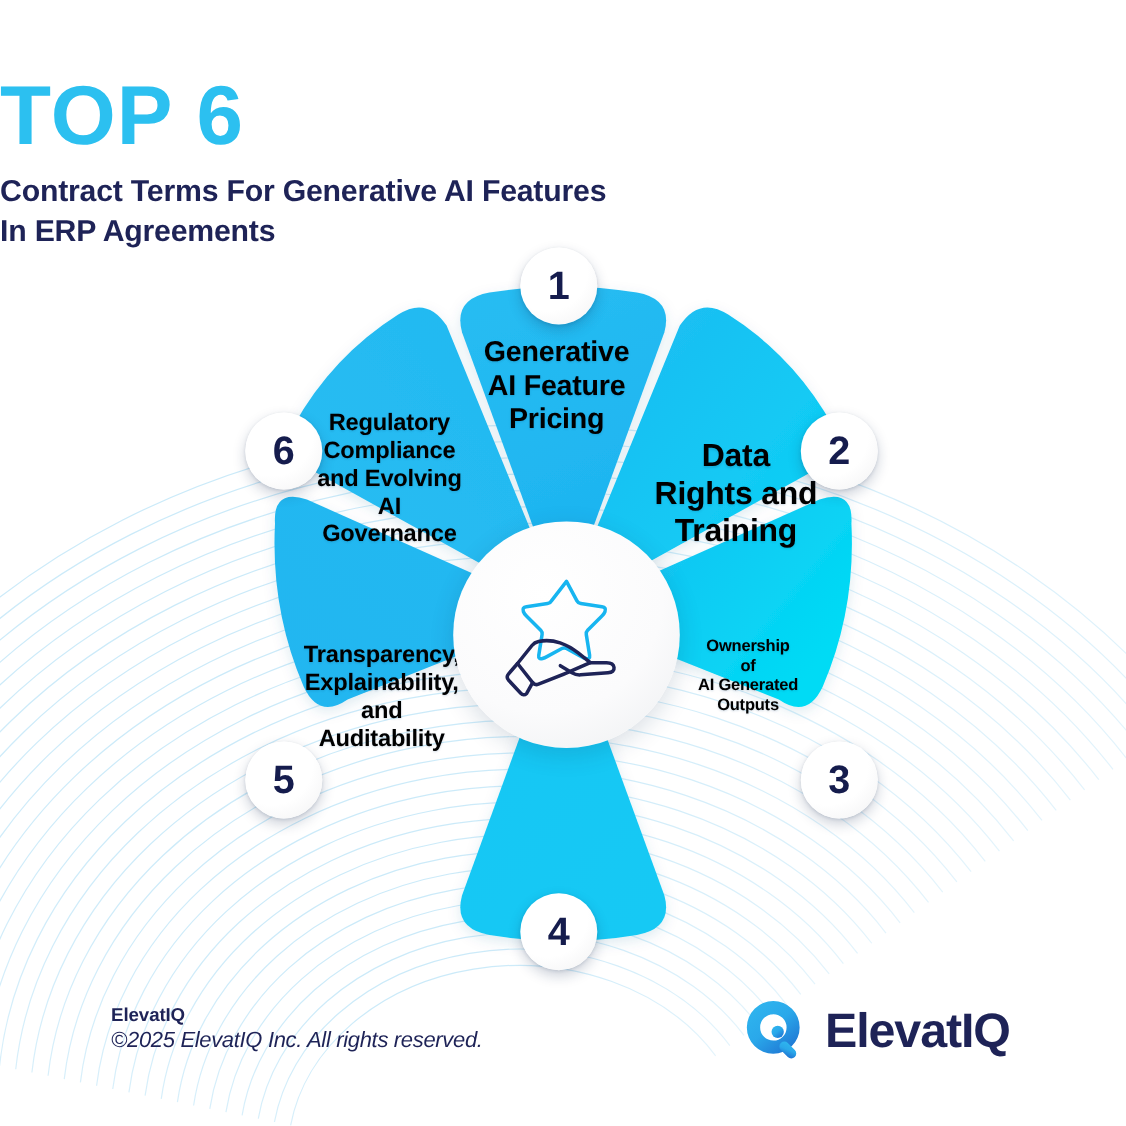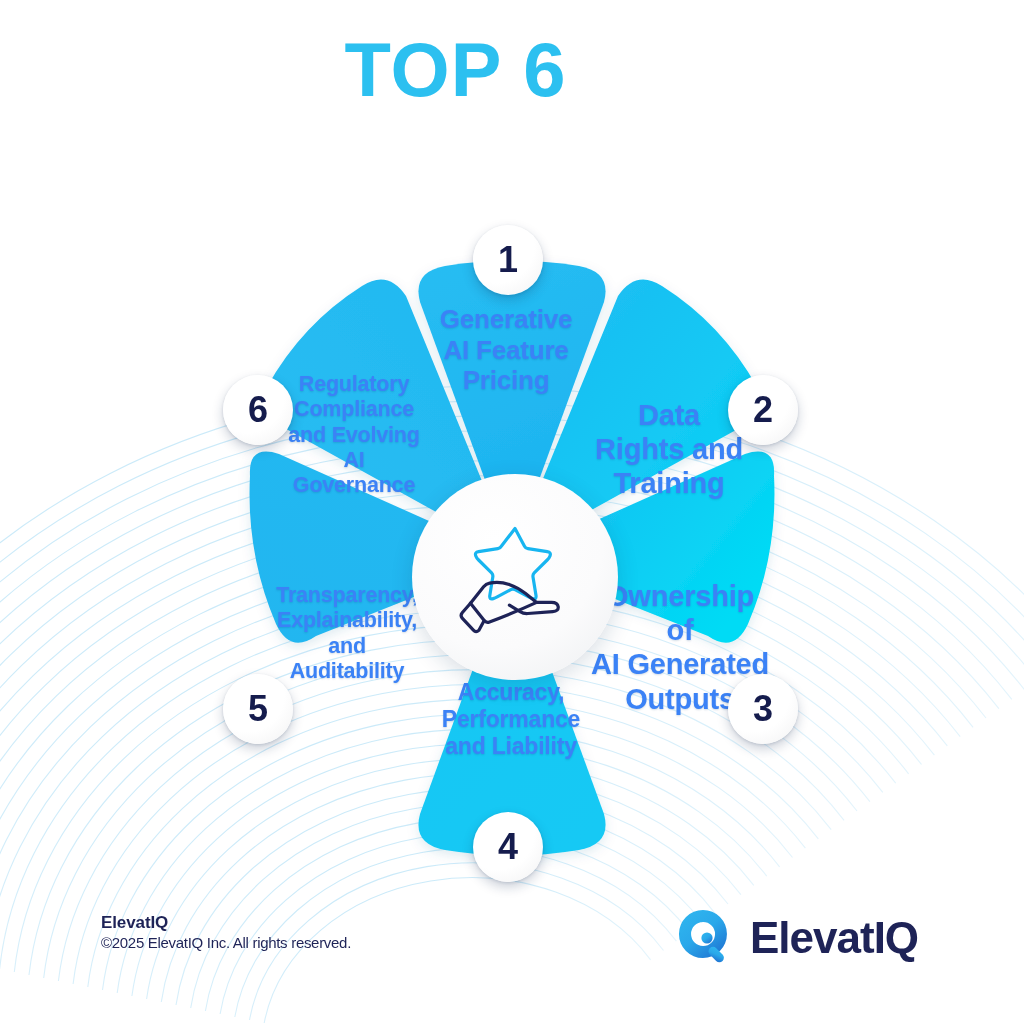--- a/index.html
+++ b/index.html
@@ -11,48 +11,48 @@
     overflow:hidden;
   }
 
   
   #bg-swirl {
     position:absolute; inset:0; width:1024px; height:1024px;
     pointer-events:none; z-index:0;
   }
 
   
-  .header { position:absolute; top:0; left:0; width:911px; z-index:3; text-align:center; padding-top:32px; }
+  .header { position:absolute; top:0; left:0; width:911px; z-index:3; text-align:left; padding-top:68px; }
   .top6 {
     font-size:76px; font-weight:bold; letter-spacing:1px;
     color:#2cc0f0; line-height:1.0;
   }
   .subtitle {
     margin-top:12px;
     font-size:27.5px; font-weight:bold; color:#1e2357;
     line-height:1.32; letter-spacing:-0.2px;
   }
 
   
   .diagram { position:absolute; left:0; top:224px; width:1024px; height:668px; z-index:2; }
   #flower { position:absolute; left:0; top:0; width:1024px; height:668px; }
 
   .petal-labels { position:absolute; left:0; top:0; width:1024px; height:668px; }
   .petal-label {
     position:absolute;
-    color:#3b82f6;
+    color:#000000;
     font-weight:bold;
     text-align:center;
     line-height:1.18;
     letter-spacing:-0.2px;
     text-shadow:0 1px 2px rgba(0,60,110,.18);
   }
   .pl-1 { left:392px; top:80px;  width:228px; font-size:26px; }
   .pl-2 { left:564px; top:174px; width:210px; font-size:29px; }
-  .pl-3 { left:570px; top:355px; width:220px; font-size:29px; }
+  .pl-3 { left:570px; top:355px; width:220px; font-size:15px; }
   .pl-4 { left:400px; top:455px; width:222px; font-size:23px; }
   .pl-5 { left:238px; top:359px; width:218px; font-size:21.5px; }
   .pl-6 { left:248px; top:148px; width:212px; font-size:21.5px; }
 
   
   .badge {
     position:absolute;
     width:70px; height:70px; border-radius:50%;
     background:radial-gradient(circle at 35% 30%, #ffffff 0%, #ffffff 55%, #f1f1f2 100%);
     box-shadow:0 5px 12px rgba(20,40,80,.22), 0 1px 3px rgba(20,40,80,.14);
@@ -74,21 +74,21 @@
     background:radial-gradient(circle at 40% 32%, #ffffff 0%, #fbfbfc 58%, #eceef0 100%);
     box-shadow:0 6px 22px rgba(10,50,90,.16);
     display:flex; align-items:center; justify-content:center;
     z-index:5;
   }
   .center-hub svg { width:128px; height:124px; display:block; }
 
   
   .footer-text { position:absolute; left:101px; top:912px; z-index:4; color:#1e2357; }
   .footer-brand { font-size:17px; font-weight:bold; line-height:1.25; letter-spacing:-0.1px; }
-  .footer-copy  { font-size:15px; line-height:1.3; letter-spacing:-0.3px; }
+  .footer-copy  { font-size:20px; line-height:1.3; letter-spacing:-0.3px;font-style:italic; }
 
   .logo-wrap { position:absolute; left:676px; top:907px; z-index:4; display:flex; align-items:center; gap:12px; }
   .logo-mark { width:62px; height:62px; display:block; }
   .logo-text { font-size:44px; font-weight:bold; color:#1e2357; letter-spacing:-1px; line-height:1; }
 </style>
 </head>
 <body>
 
 <svg id="bg-swirl" viewBox="0 0 1024 1024" aria-hidden="true">
   <defs>
@@ -132,20 +132,24 @@
         <path d="M -176.79999999999995 933 A 660 541.1999999999999 0 0 1 1037.6 680.8"></path>
         <path d="M -191.5 930 A 675 553.5 0 0 1 1050.5 671.5"></path>
         <path d="M -206.19999999999993 927 A 690 565.8 0 0 1 1063.4 662.2"></path>
         <path d="M -220.89999999999998 924 A 705 578.0999999999999 0 0 1 1076.3 652.9"></path>
       </g>
   </g>
 </svg>
 
 <div class="header">
   <div class="top6">TOP 6</div>
+  <div class="subtitle">
+    <div>Contract Terms For Generative AI Features</div>
+    <div>In ERP Agreements</div>
+  </div>
 </div>
 
 <div class="diagram">
 
   <svg id="flower" viewBox="0 0 1024 668" aria-hidden="true">
     <defs>
       <linearGradient id="gP1" x1="0" y1="0" x2="0.25" y2="1">
         <stop offset="0%" stop-color="#27bdf2"></stop>
           <stop offset="100%" stop-color="#1cb3f0"></stop>
       </linearGradient>
@@ -187,21 +191,20 @@
       <path d="M512 334 L316 412 Q290 430 276 400 Q246 330 250 252 Q248 220 279 230 Z" fill="url(#gP5)"></path>
 
       <path d="M512 330 L279 201 Q250 192 267 163 Q302 100 362 62 Q388 45 406 72 Z" fill="url(#gP6)"></path>
     </g>
   </svg>
 
   <div class="petal-labels">
     <div class="petal-label pl-1">Generative<br>AI Feature<br>Pricing</div>
     <div class="petal-label pl-2">Data<br>Rights and<br>Training</div>
     <div class="petal-label pl-3">Ownership<br>of<br>AI Generated<br>Outputs</div>
-    <div class="petal-label pl-4">Accuracy,<br>Performance<br>and Liability</div>
     <div class="petal-label pl-5">Transparency,<br>Explainability,<br>and<br>Auditability</div>
     <div class="petal-label pl-6">Regulatory<br>Compliance<br>and Evolving<br>AI<br>Governance</div>
   </div>
 
   <div class="badge bd-1">1</div>
   <div class="badge bd-2">2</div>
   <div class="badge bd-3">3</div>
   <div class="badge bd-4">4</div>
   <div class="badge bd-5">5</div>
   <div class="badge bd-6">6</div>

